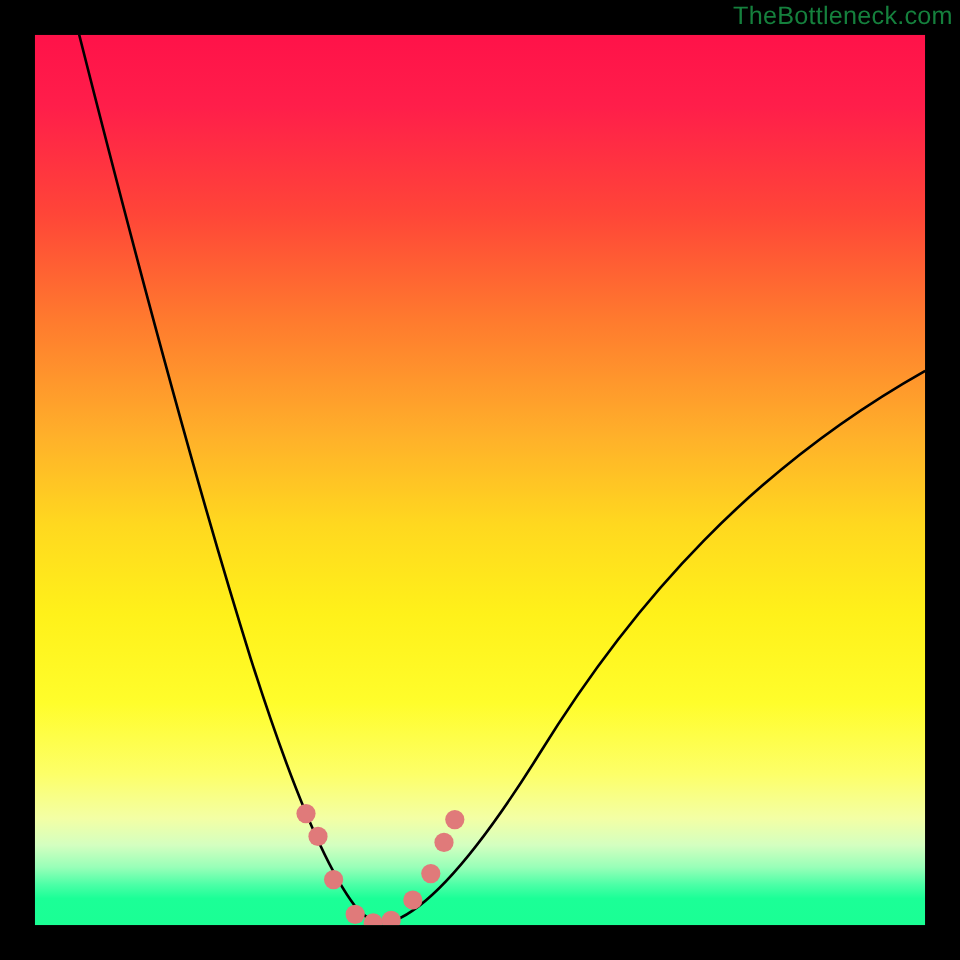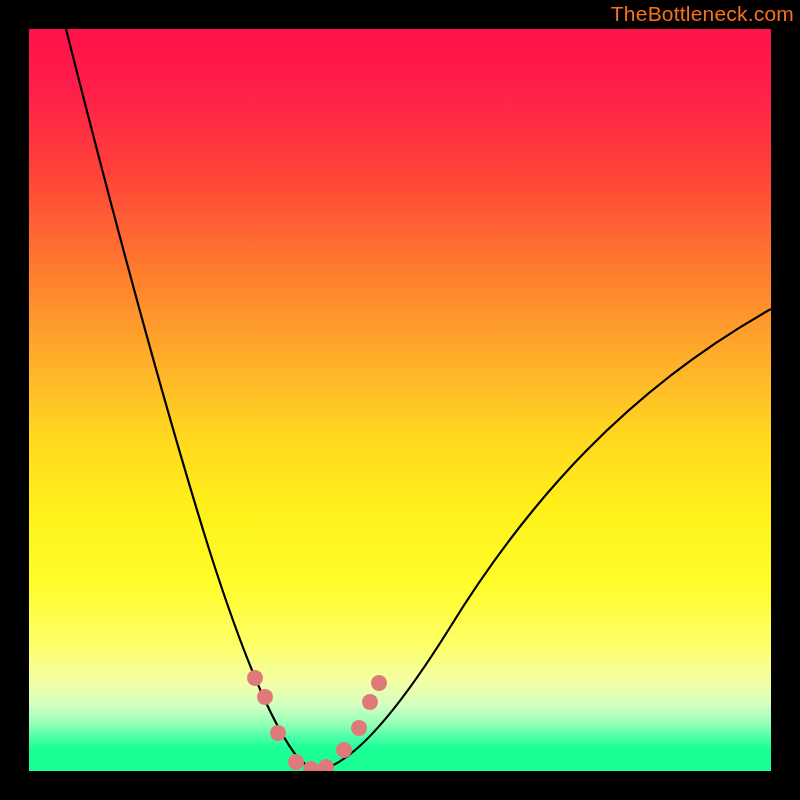--- a/index.html
+++ b/index.html
@@ -38,21 +38,21 @@
       #98ffb8 93.5%,
       #4affa6 95.5%,
       #1bff97 97%,
       #1aff94 100%
     );
   }
   .watermark {
     position: absolute;
     top: 2px;
     right: 6px;
-    color: #f97316;
+    color: #15803d;
     font-size: 21px;
     font-weight: 500;
     letter-spacing: 0.2px;
     user-select: none;
   }
   svg.curve {
     position: absolute;
     inset: 0;
     width: 742px;
     height: 742px;

